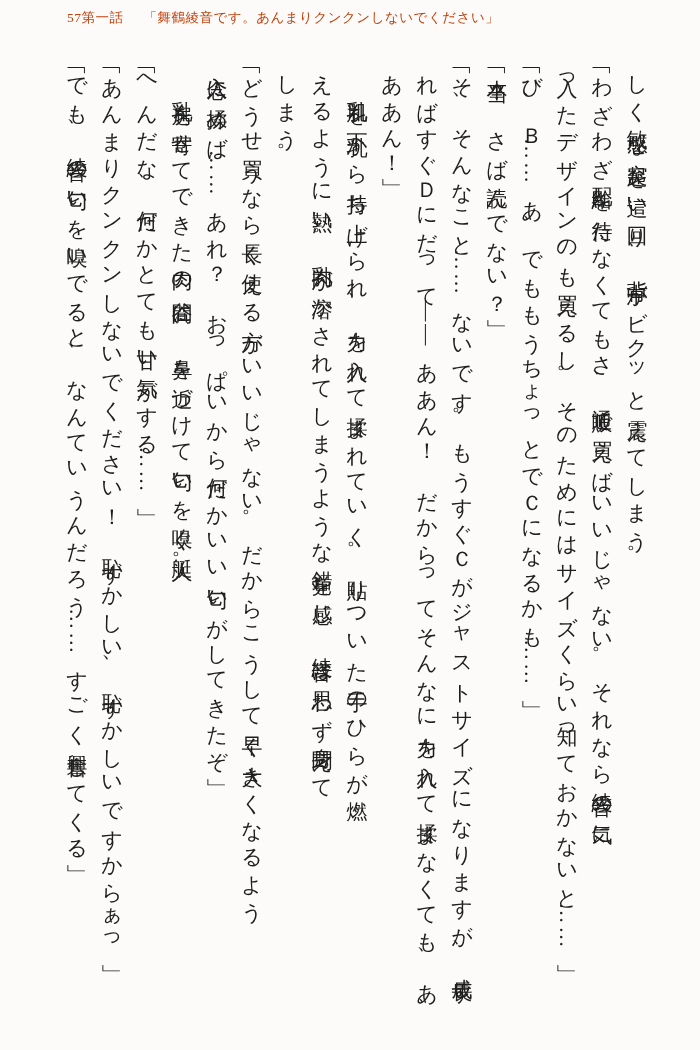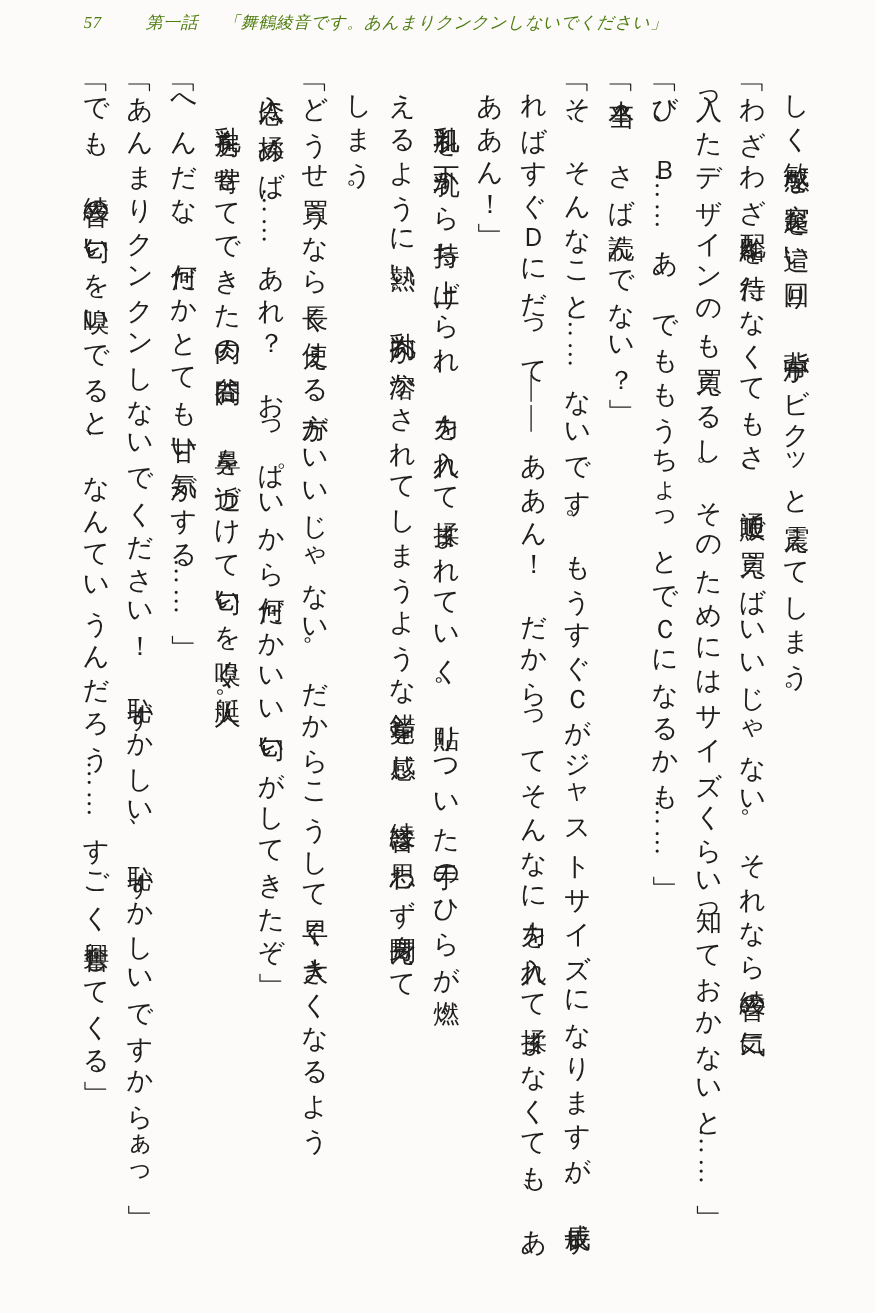--- a/index.html
+++ b/index.html
@@ -21,31 +21,29 @@
     color: #222222;
     overflow: hidden;
   }
   
   .running-header {
     position: absolute;
     top: 9px;
     left: 67px;
     font-size: 13.5px;
     letter-spacing: 0.5px;
-    color: #4d7c0f;
+    color: #c2410c;
     white-space: nowrap;
     display: flex;
     align-items: baseline;
-    font-style: italic;
   }
   .page-number {
     font-size: 13.5px;
   }
   .chapter-label {
-    margin-left: 35px;
   }
   .chapter-title {
     margin-left: 20px;
   }
   
   .text-body {
     position: absolute;
     top: 60px;
     right: 46px;
     height: 952px;

